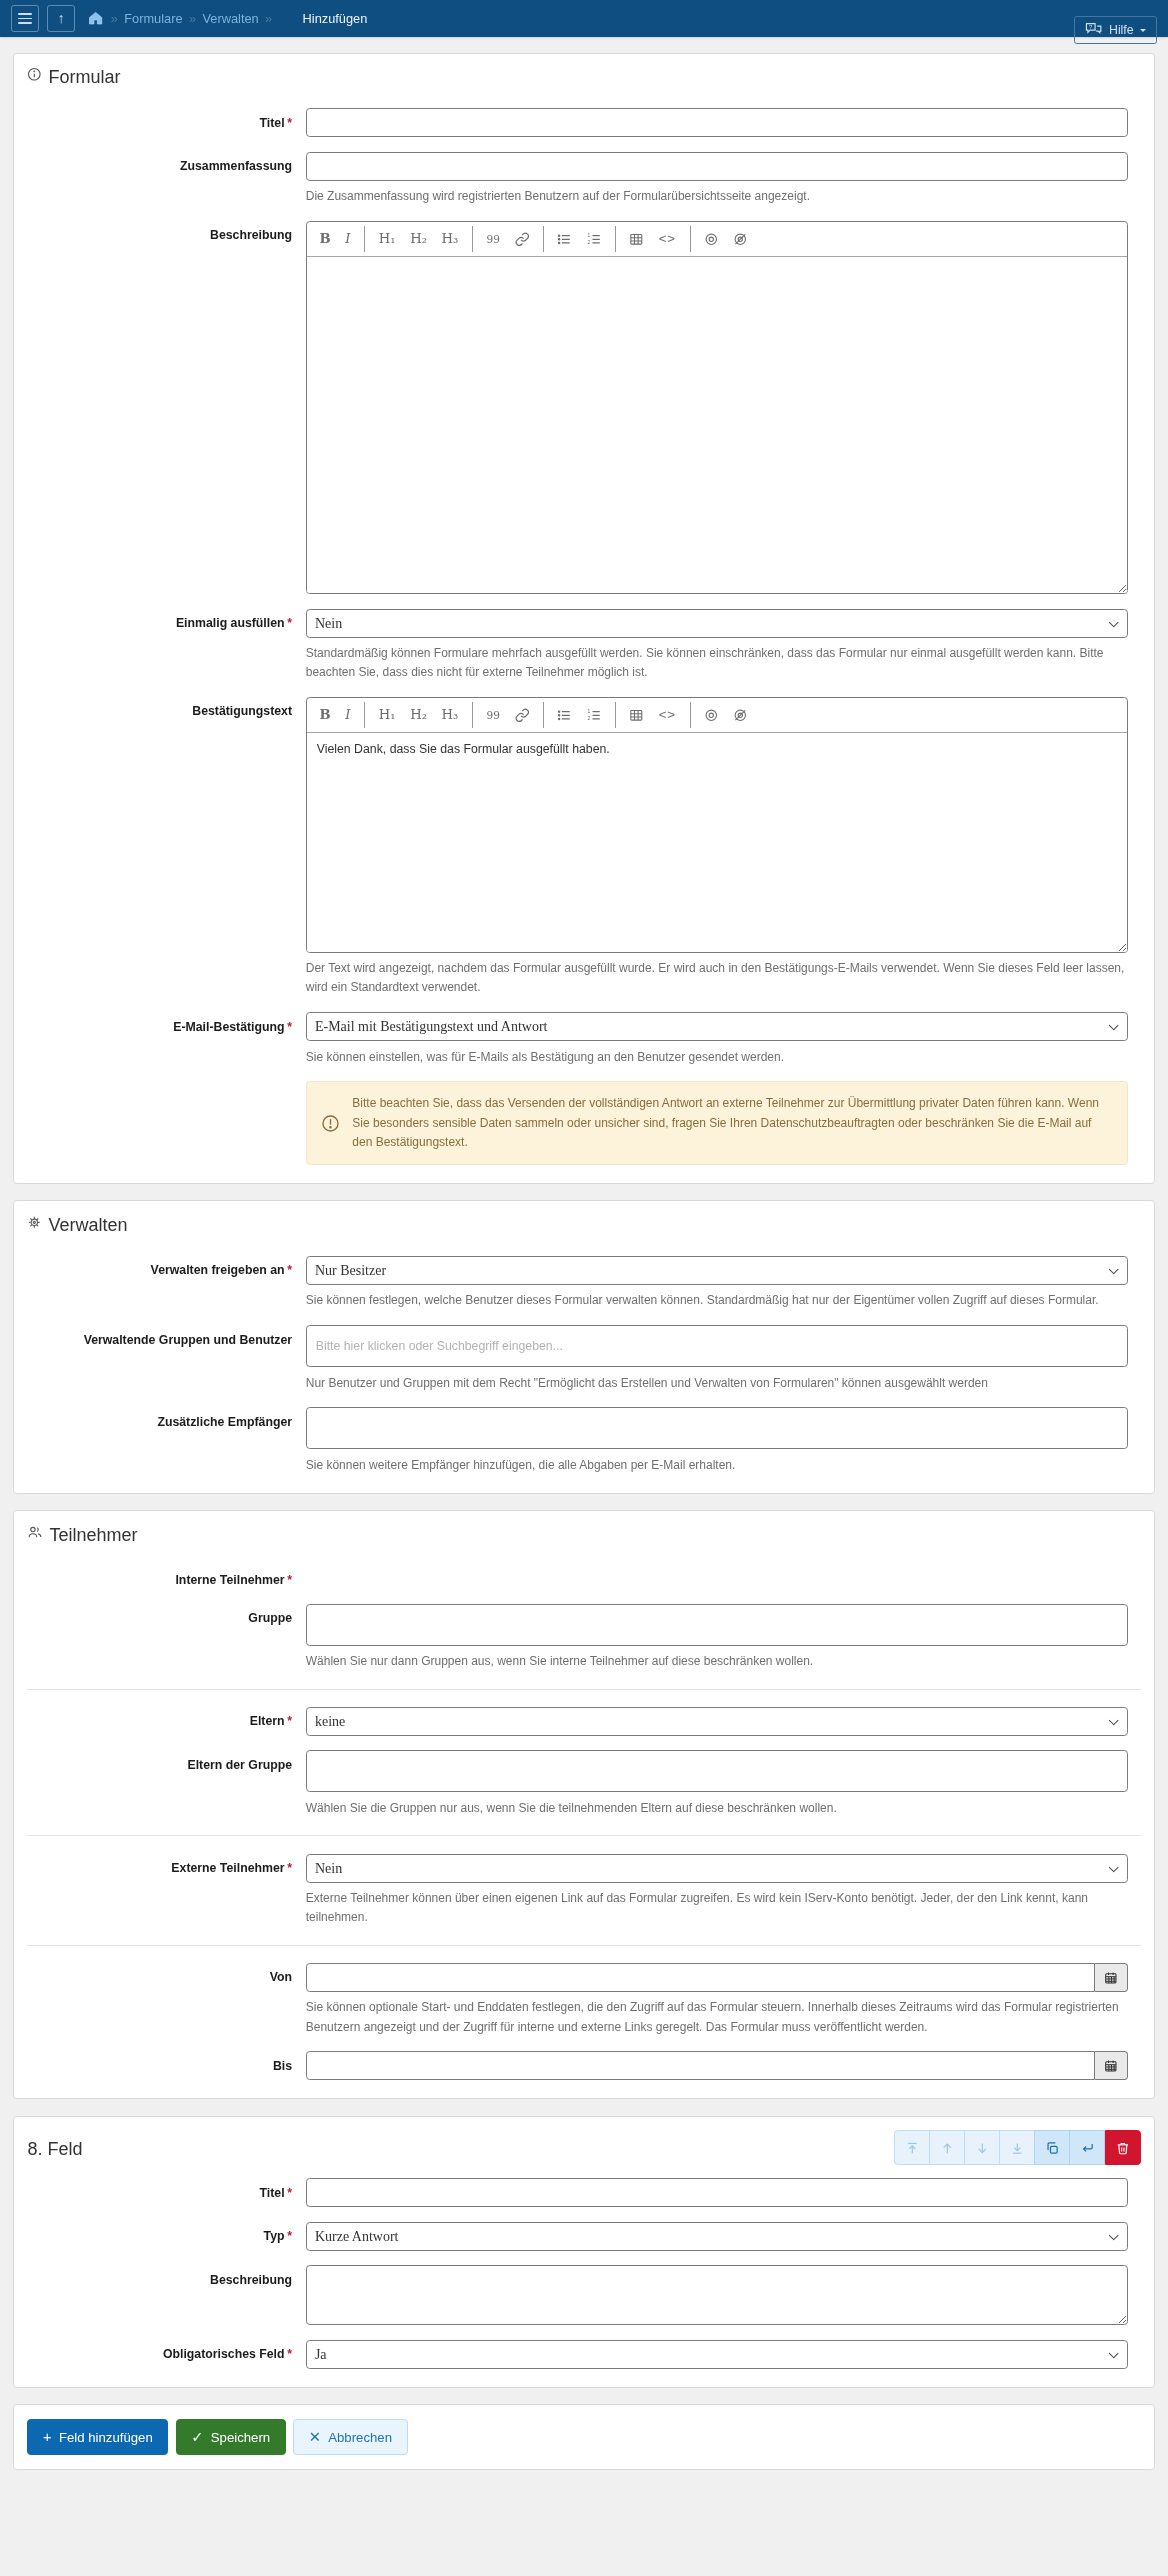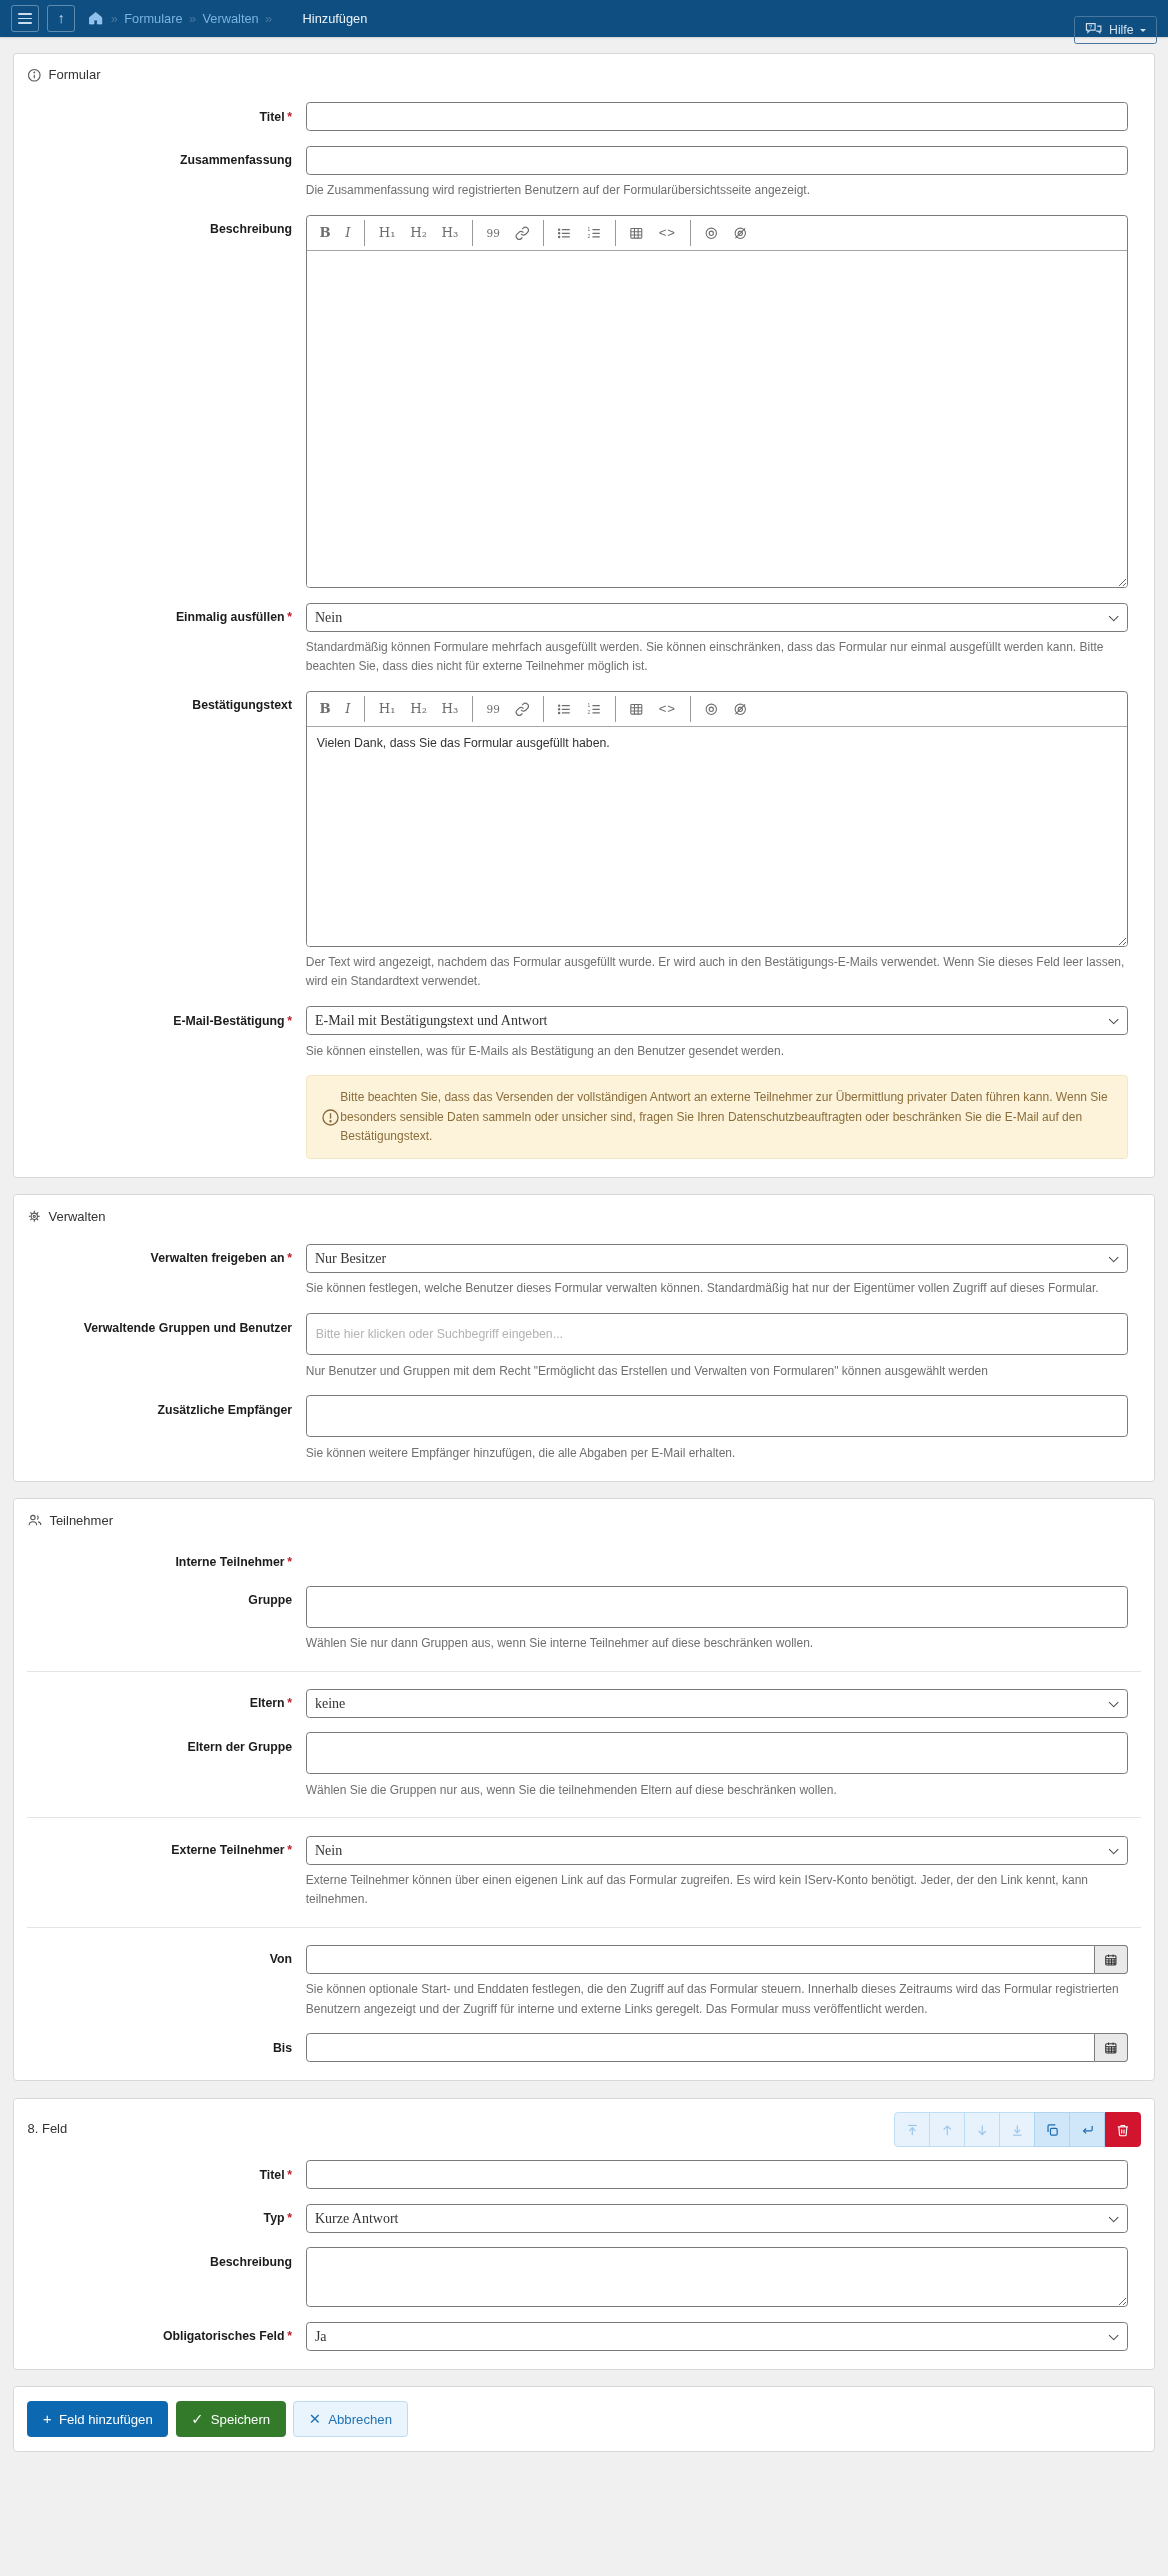--- a/index.html
+++ b/index.html
@@ -37,21 +37,21 @@
     width: 0; height: 0; border-left: 3.7px solid transparent; border-right: 3.7px solid transparent;
     border-top: 3.7px solid #cfe0ef; display: inline-block;
   }
   
   .page { padding: 15.5px 12.8px 0 12.8px; }
   .panel {
     background: #fff; border: 0.9px solid #d8d8d8; border-radius: 3.7px;
     padding: 13.7px 13.7px 18px 13.7px; margin-bottom: 16.4px;
   }
   .panel-title {
-    display: flex; align-items: flex-end; gap: 6.4px; font-size: 13px; color: #333;
+    display: flex; align-items: flex-start; gap: 6.4px; font-size: 18px; color: #333;
     margin-bottom: 20px;
   }
   .panel-title svg { color: #555; }
   .form-row { display: flex; margin-bottom: 14.6px; }
   .form-row:last-child { margin-bottom: 0; }
   .label-col {
     width: 25%; text-align: right; padding: 6.4px 13.7px 0 0;
     font-weight: bold; color: #1c1c1c; line-height: 1.35;
   }
   .req { color: #bf1e2e; margin-left: 2.7px; font-weight: bold; }
@@ -92,21 +92,21 @@
   .md-editor textarea {
     display: block; width: 100%; border: none; outline: none; resize: vertical;
     padding: 9px 10px; font-size: 12.3px; font-family: inherit; color: #333;
   }
   .ta-beschreibung { height: 336px; }
   .ta-bestaetigung { height: 219px; }
   .ta-feld { height: 60px; border: 0.9px solid #7b7b7b; border-radius: 3.7px; resize: vertical;
     width: 100%; padding: 7.3px 9px; font-size: 12.3px; font-family: inherit; color: #333; display: block; outline: none;}
   
   .alert-warning {
-    display: flex; align-items: center; 
+    display: flex; align-items: center; gap: 12px;
     background: #fcf3da; border: 0.9px solid #f3e7c3; border-radius: 3.7px;
     color: #8a6d3b; padding: 12px 14.6px; line-height: 1.6; font-size: 12px;
   }
   .alert-warning svg { flex: 0 0 auto; }
   
   .input-group { display: flex; }
   .input-group .form-control { border-radius: 3.7px 0 0 3.7px; flex: 1; }
   .ig-addon {
     width: 33px; border: 0.9px solid #7b7b7b; border-left: none; border-radius: 0 3.7px 3.7px 0;
     background: #e9e9e9; display: flex; align-items: center; justify-content: center;

